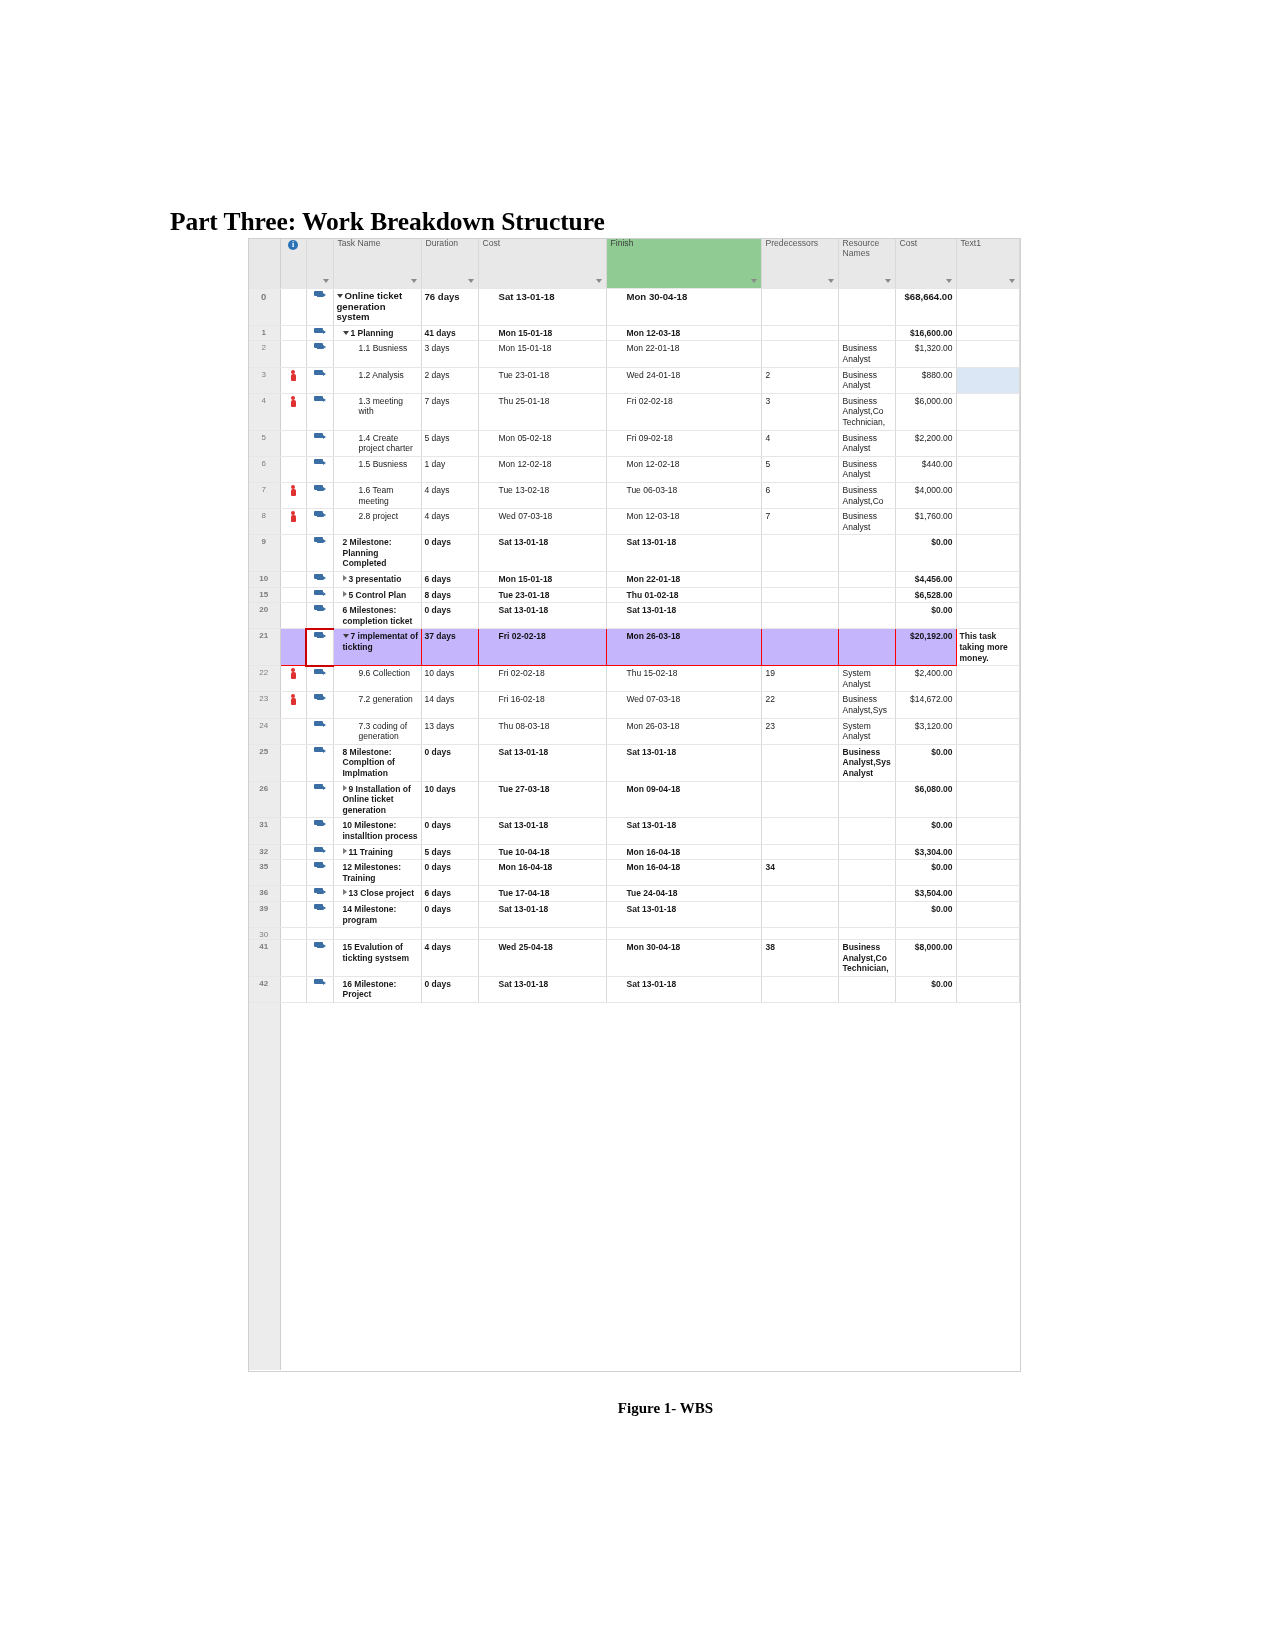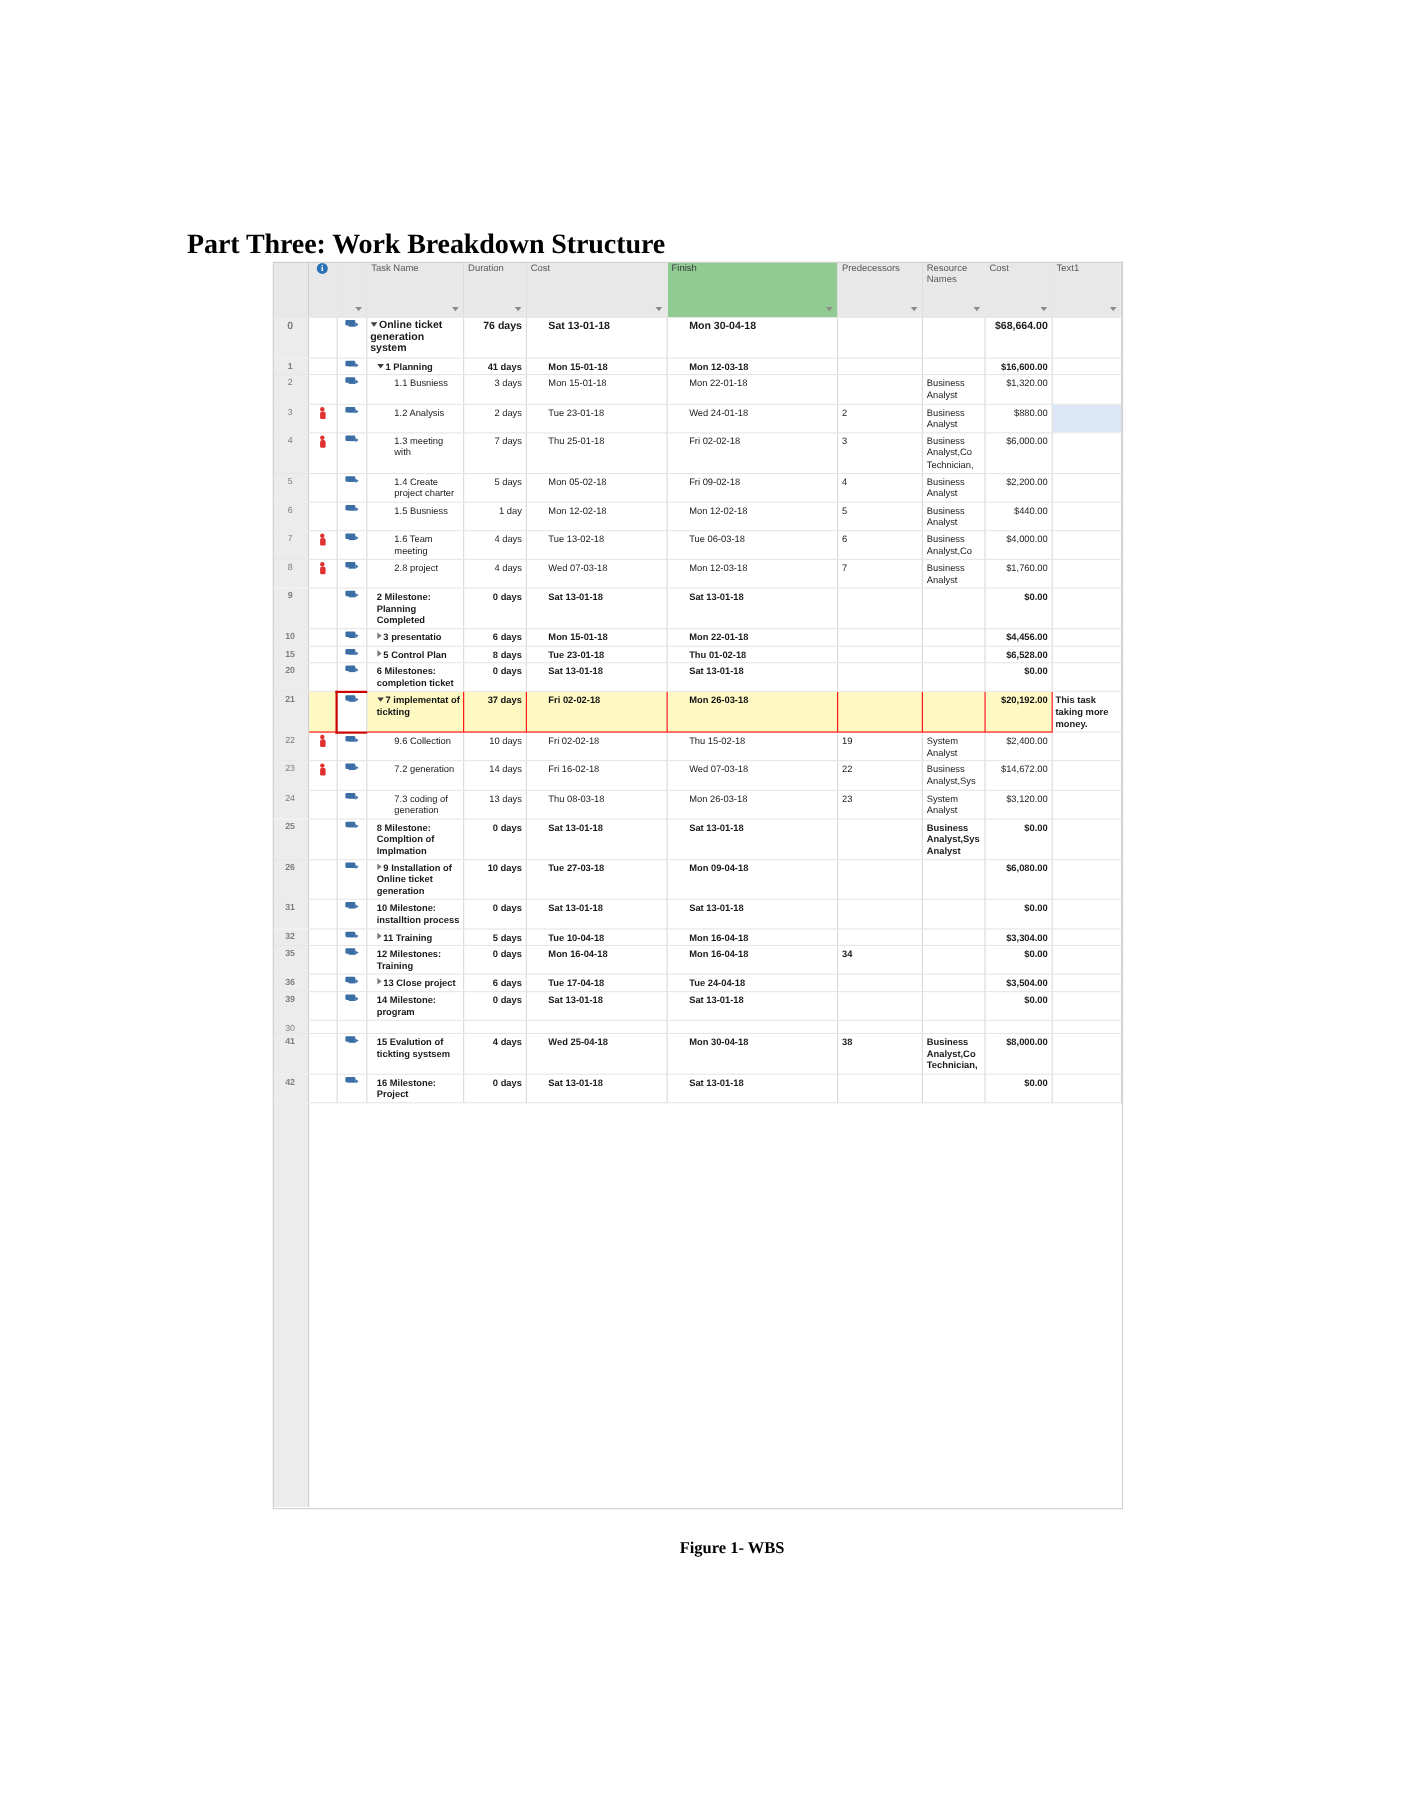--- a/index.html
+++ b/index.html
@@ -138,21 +138,21 @@
     background: #ececec;
     color: #7d7d7d;
     font-size: 8px;
     text-align: center;
     padding-top: 2px;
     border-right: 1px solid #cfcfcf;
   }
   td.ind { text-align: center; padding-top: 2px; }
   td.mode { text-align: center; padding-top: 2px; }
   td.name { padding: 2px 2px 2px 3px; line-height: 10.6px; }
-  td.dur  { padding: 2px 3px 2px 3px; text-align: right; }
+  td.dur  { padding: 2px 3px 2px 3px; }
   td.start, td.finish { padding: 2px 3px 2px 20px; }
   td.pred { padding: 2px 3px 2px 4px; }
   td.res  { padding: 2px 2px 2px 4px; line-height: 10.6px; }
   td.cost { padding: 2px 3px 2px 2px; text-align: right; }
   td.text1 { padding: 2px 2px 2px 3px; line-height: 10.6px; }
 
   tr.bold td { font-weight: bold; }
   tr.summary0 td { font-weight: bold; font-size: 9.6px; }
 
   
@@ -218,21 +218,21 @@
   }
   .person-ico .body {
     position: absolute; left: 0.5px; top: 4px;
     width: 5px; height: 7px;
     background: #e03131;
     border-radius: 2px 2px 1px 1px;
   }
 
   
   tr.flagged td.hl {
-    background: #fef9c3;
+    background: #c4b5fd;
     color: #111111;
     border-right-color: #ff0000;
     border-bottom-color: #ff0000;
   }
   tr.flagged td.mode {
     border-left: 2px solid #cc0000;
     border-top: 2px solid #cc0000;
     border-bottom: 2px solid #cc0000;
     background: #ffffff;
   }

